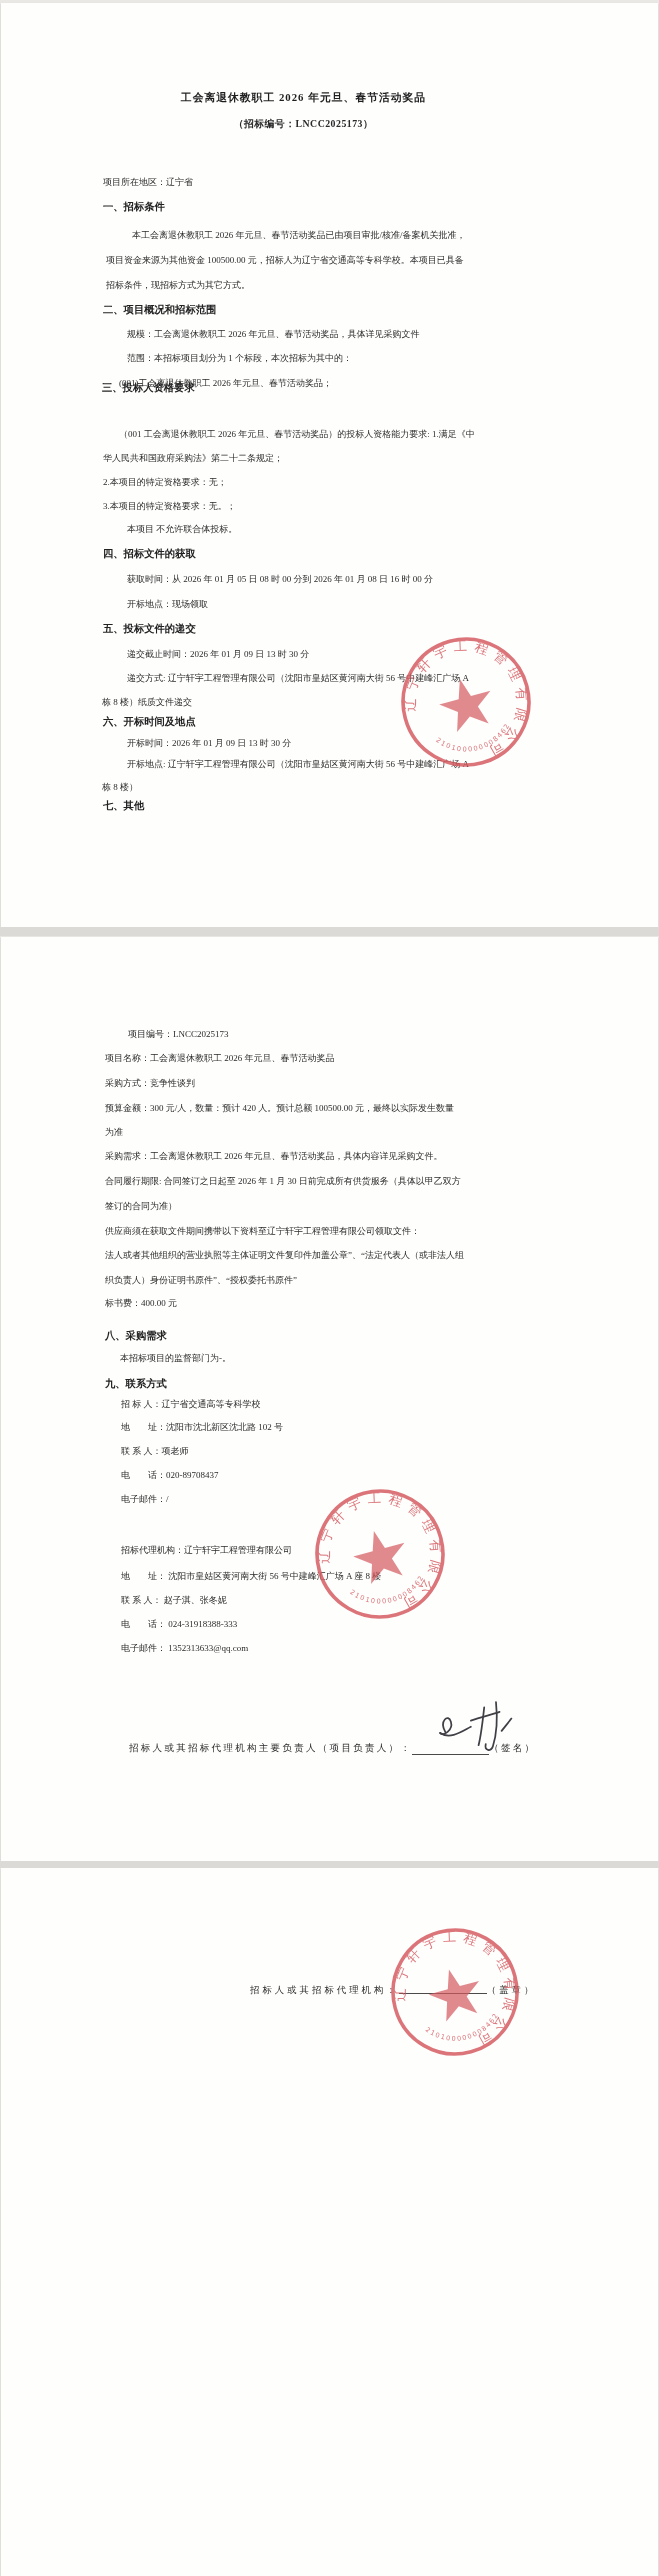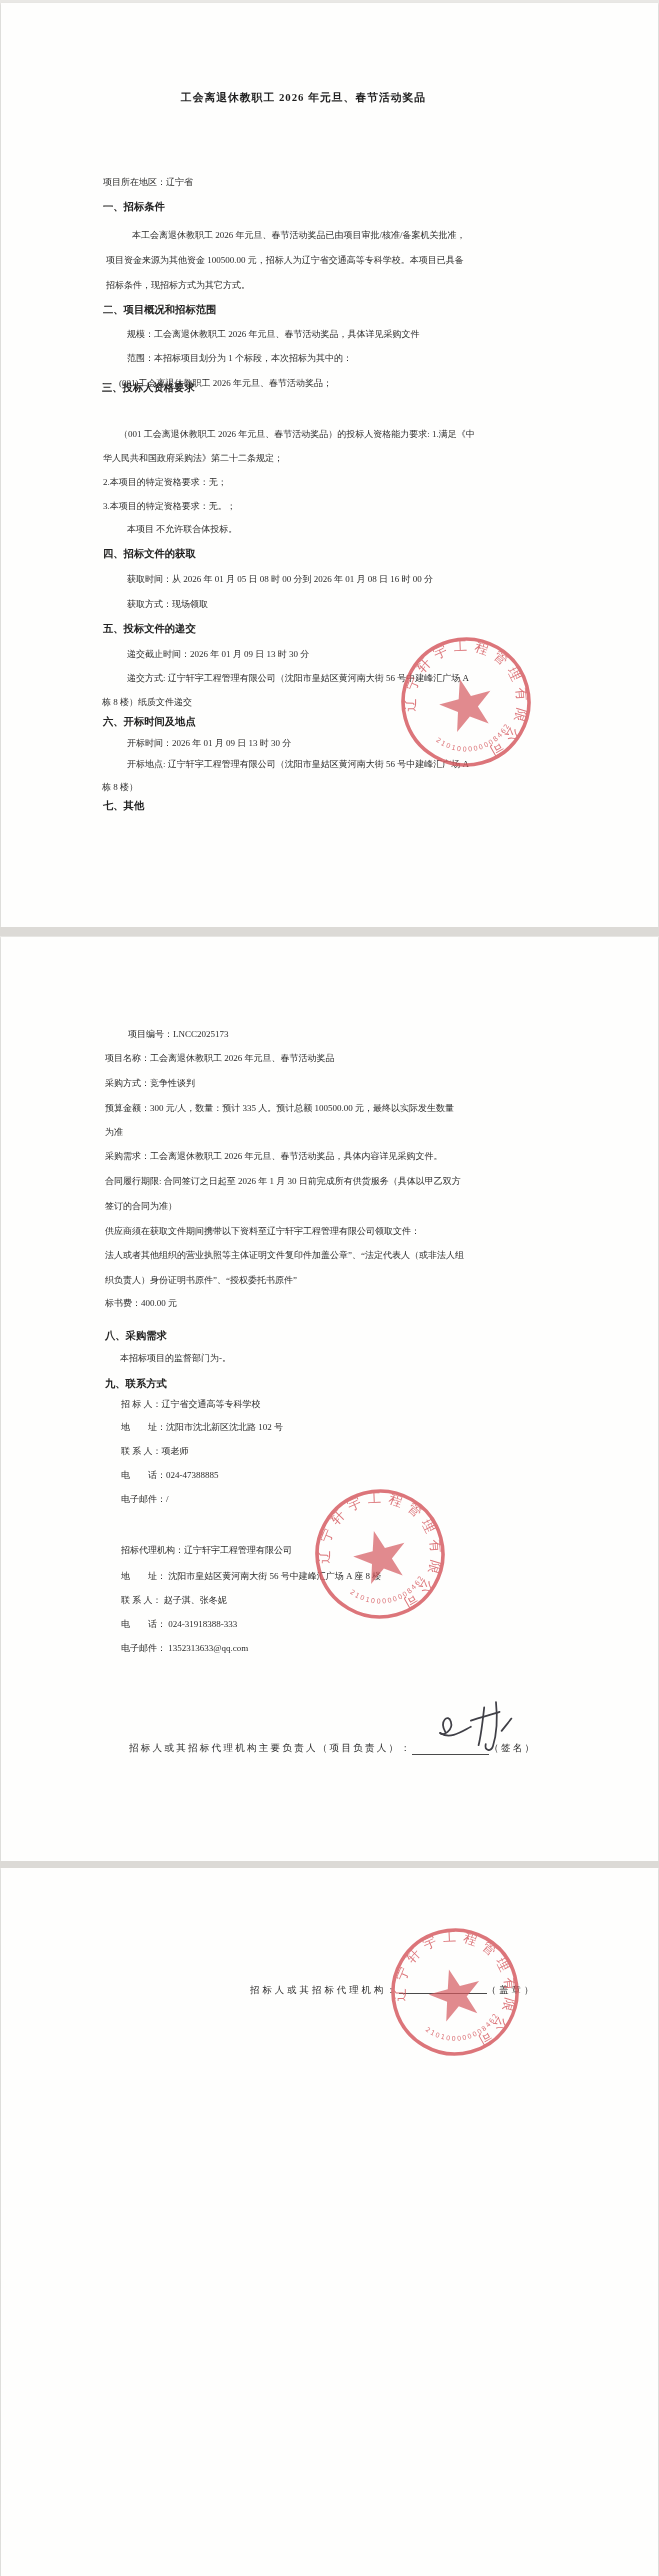--- a/index.html
+++ b/index.html
@@ -24,39 +24,40 @@
 
 <div id="canvas">
 
   <div class="page" style="top:3.1px;height:924px"></div>
   <div class="page" style="top:937px;height:924px"></div>
   <div class="page" style="top:1868px;height:928px"></div>
   <div class="gap" style="top:927px;height:9.3px"></div>
   <div class="gap" style="top:1861px;height:7.2px"></div>
 
   <div class="ln title center" style="top:91px">工会离退休教职工 2026 年元旦、春节活动奖品</div>
+  <div class="ln subtitle center" style="top:118px">（招标编号：LNCC2025173）</div>
 
   <div class="ln" style="top:177px;left:103px">项目所在地区：辽宁省</div>
   <div class="ln hd" style="top:201px;left:103px">一、招标条件</div>
   <div class="ln" style="top:230px;left:132px">本工会离退休教职工 2026 年元旦、春节活动奖品已由项目审批/核准/备案机关批准，</div>
   <div class="ln" style="top:255px;left:106px">项目资金来源为其他资金 100500.00 元，招标人为辽宁省交通高等专科学校。本项目已具备</div>
   <div class="ln" style="top:280px;left:106px">招标条件，现招标方式为其它方式。</div>
   <div class="ln hd" style="top:304px;left:103px">二、项目概况和招标范围</div>
   <div class="ln" style="top:329px;left:127px">规模：工会离退休教职工 2026 年元旦、春节活动奖品，具体详见采购文件</div>
   <div class="ln" style="top:353px;left:127px">范围：本招标项目划分为 1 个标段，本次招标为其中的：</div>
   <div class="ln" style="top:378px;left:119px">(001)工会离退休教职工 2026 年元旦、春节活动奖品；</div>
   <div class="ln hd" style="top:382px;left:102px">三、投标人资格要求</div>
   <div class="ln" style="top:429px;left:119px">（001 工会离退休教职工 2026 年元旦、春节活动奖品）的投标人资格能力要求: 1.满足《中</div>
   <div class="ln" style="top:453px;left:103px">华人民共和国政府采购法》第二十二条规定；</div>
   <div class="ln" style="top:477px;left:103px">2.本项目的特定资格要求：无；</div>
   <div class="ln" style="top:501px;left:103px">3.本项目的特定资格要求：无。；</div>
   <div class="ln" style="top:524px;left:127px">本项目 不允许联合体投标。</div>
   <div class="ln hd" style="top:548px;left:103px">四、招标文件的获取</div>
   <div class="ln" style="top:574px;left:127px">获取时间：从 2026 年 01 月 05 日 08 时 00 分到 2026 年 01 月 08 日 16 时 00 分</div>
-  <div class="ln" style="top:599px;left:127px">获取方式：现场领取</div>
+  <div class="ln" style="top:599px;left:127px">开标地点：现场领取</div>
   <div class="ln hd" style="top:623px;left:103px">五、投标文件的递交</div>
   <div class="ln" style="top:649px;left:127px">递交截止时间：2026 年 01 月 09 日 13 时 30 分</div>
   <div class="ln" style="top:673px;left:127px">递交方式: 辽宁轩宇工程管理有限公司（沈阳市皇姑区黄河南大街 56 号中建峰汇广场 A</div>
   <div class="ln" style="top:697px;left:102px">栋 8 楼）纸质文件递交</div>
   <div class="ln hd" style="top:716px;left:103px">六、开标时间及地点</div>
   <div class="ln" style="top:738px;left:127px">开标时间：2026 年 01 月 09 日 13 时 30 分</div>
   <div class="ln" style="top:759px;left:127px">开标地点: 辽宁轩宇工程管理有限公司（沈阳市皇姑区黄河南大街 56 号中建峰汇广场 A</div>
   <div class="ln" style="top:782px;left:102px">栋 8 楼）</div>
   <div class="ln hd" style="top:800px;left:103px">七、其他</div>
 
@@ -71,36 +72,36 @@
       </text>
       <text font-size="13" fill="#d5585e" letter-spacing="3" font-family="DejaVu Sans,sans-serif">
         <textPath href="#a1b" startOffset="62">210100000008462</textPath>
       </text>
     </svg>
   </div>
 
   <div class="ln" style="top:1029px;left:128px">项目编号：LNCC2025173</div>
   <div class="ln" style="top:1053px;left:105px">项目名称：工会离退休教职工 2026 年元旦、春节活动奖品</div>
   <div class="ln" style="top:1078px;left:105px">采购方式：竞争性谈判</div>
-  <div class="ln" style="top:1103px;left:105px">预算金额：300 元/人，数量：预计 335 人。预计总额 100500.00 元，最终以实际发生数量</div>
+  <div class="ln" style="top:1103px;left:105px">预算金额：300 元/人，数量：预计 420 人。预计总额 100500.00 元，最终以实际发生数量</div>
   <div class="ln" style="top:1127px;left:105px">为准</div>
   <div class="ln" style="top:1151px;left:105px">采购需求：工会离退休教职工 2026 年元旦、春节活动奖品，具体内容详见采购文件。</div>
   <div class="ln" style="top:1176px;left:105px">合同履行期限: 合同签订之日起至 2026 年 1 月 30 日前完成所有供货服务（具体以甲乙双方</div>
   <div class="ln" style="top:1201px;left:105px">签订的合同为准）</div>
   <div class="ln" style="top:1226px;left:105px">供应商须在获取文件期间携带以下资料至辽宁轩宇工程管理有限公司领取文件：</div>
   <div class="ln" style="top:1250px;left:105px">法人或者其他组织的营业执照等主体证明文件复印件加盖公章”、“法定代表人（或非法人组</div>
   <div class="ln" style="top:1275px;left:105px">织负责人）身份证明书原件”、“授权委托书原件”</div>
   <div class="ln" style="top:1298px;left:105px">标书费：400.00 元</div>
   <div class="ln hd" style="top:1330px;left:105px">八、采购需求</div>
   <div class="ln" style="top:1353px;left:120px">本招标项目的监督部门为-。</div>
   <div class="ln hd" style="top:1378px;left:105px">九、联系方式</div>
   <div class="ln" style="top:1399px;left:121px">招 标 人：辽宁省交通高等专科学校</div>
   <div class="ln" style="top:1422px;left:121px">地　　址：沈阳市沈北新区沈北路 102 号</div>
   <div class="ln" style="top:1446px;left:121px">联 系 人：项老师</div>
-  <div class="ln" style="top:1470px;left:121px">电　　话：024-47388885</div>
+  <div class="ln" style="top:1470px;left:121px">电　　话：020-89708437</div>
   <div class="ln" style="top:1494px;left:121px">电子邮件：/</div>
   <div class="ln" style="top:1545px;left:121px">招标代理机构：辽宁轩宇工程管理有限公司</div>
   <div class="ln" style="top:1571px;left:121px">地　　址： 沈阳市皇姑区黄河南大街 56 号中建峰汇广场 A 座 8 楼</div>
   <div class="ln" style="top:1595px;left:121px">联 系 人： 赵子淇、张冬妮</div>
   <div class="ln" style="top:1619px;left:121px">电　　话： 024-31918388-333</div>
   <div class="ln" style="top:1643px;left:121px">电子邮件： 1352313633@qq.com</div>
 
   <div class="stamp" style="left:313px;top:1487px;width:134px;height:134px;transform:rotate(-15deg)">
     <svg viewBox="0 0 260 260">
       <circle cx="130" cy="130" r="122" fill="none" stroke="#d5585e" stroke-width="7"></circle>

